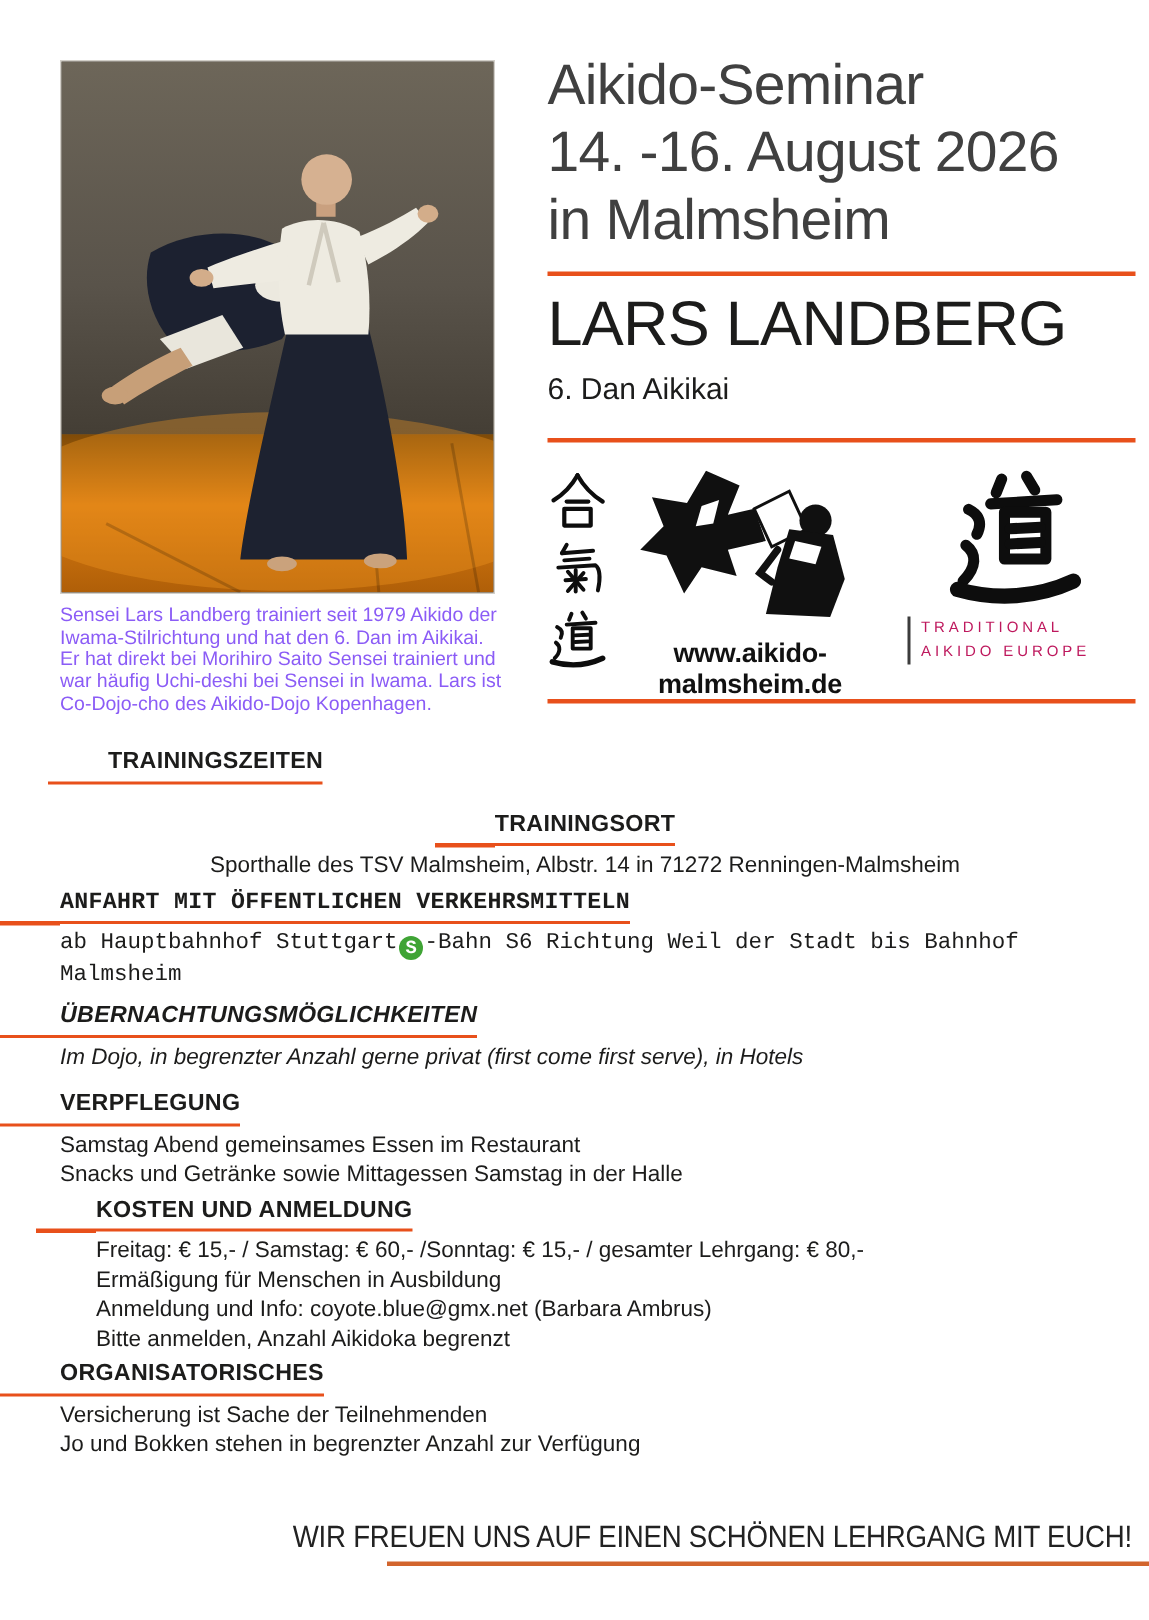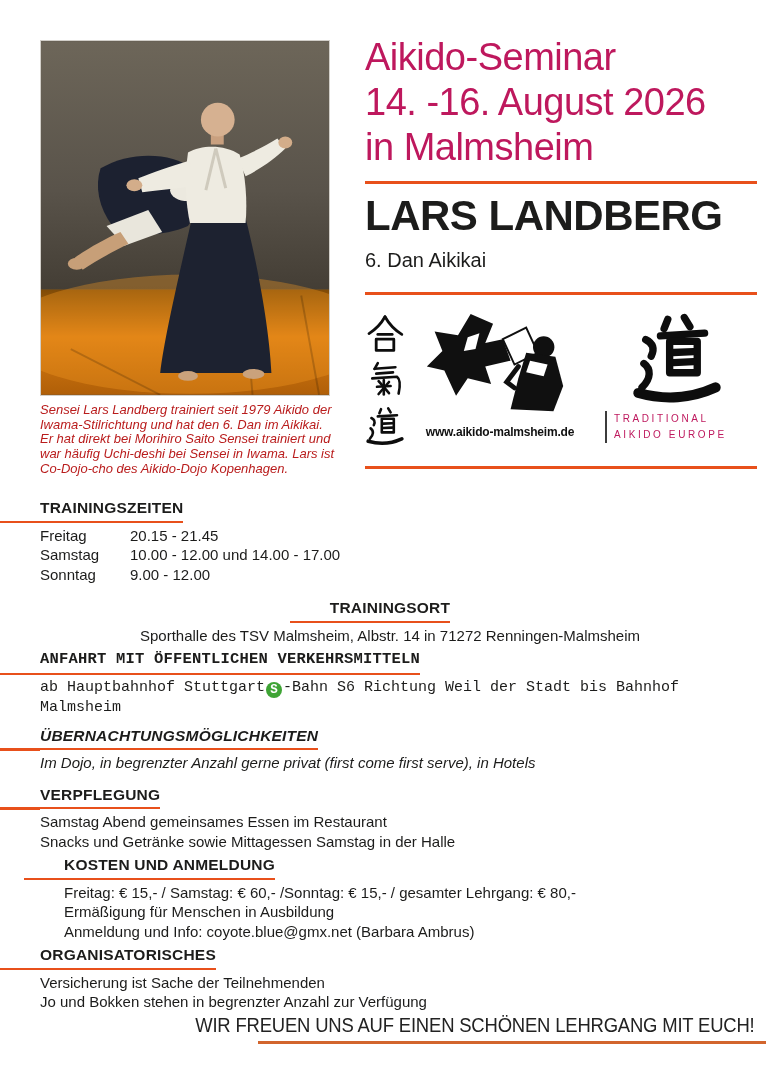--- a/index.html
+++ b/index.html
@@ -14,56 +14,56 @@
   }
   
   .photo{
     position:absolute;left:40px;top:40px;width:290px;height:356px;
     border:1px solid #d2cfc9;box-sizing:border-box;background:#5a544a;
   }
   .photo svg{display:block;width:100%;height:100%;}
   
   .caption{
     position:absolute;left:40px;top:403px;width:310px;
-    font-size:13px;line-height:14.7px;color:#b91c1c;font-style:italic;
+    font-size:13px;line-height:14.7px;color:#8b5cf6;
   }
   
   .right{position:absolute;left:365px;top:35px;width:392px;}
-  .title{font-size:38px;line-height:45px;font-weight:normal;letter-spacing:-0.5px;color:#be185d;}
+  .title{font-size:38px;line-height:45px;font-weight:normal;letter-spacing:-0.5px;color:#404040;}
   .rule{height:3px;background:var(--orange);}
   .rule.r1{margin-top:11px;}
   .rule.r2{margin-top:13px;}
   .rule.r3{margin-top:8px;}
-  .name{font-size:42px;line-height:48px;font-weight:bold;margin-top:8px;letter-spacing:-0.5px;}
+  .name{font-size:42px;line-height:48px;font-weight:normal;margin-top:8px;letter-spacing:-0.5px;}
   .rank{font-size:20px;line-height:38px;margin-top:1px;}
   
   .logos{display:flex;align-items:flex-start;margin-top:15px;height:148px;}
   .kanji-col{display:flex;flex-direction:column;gap:2px;width:46px;margin-top:2px;}
   .kanji-col svg{width:40px;height:44px;}
   .club{width:170px;margin-left:4px;text-align:center;}
   .club svg{width:160px;height:112px;display:block;}
-  .club-url{font-size:12px;font-weight:bold;margin-top:3px;letter-spacing:-0.2px;color:#111;}
+  .club-url{font-size:18px;font-weight:bold;margin-top:3px;letter-spacing:-0.2px;color:#111;}
   .tae{margin-left:auto;width:160px;}
   .tae .big-do{display:block;margin:0 auto;width:92px;height:96px;}
   .tae-text{display:flex;gap:7px;margin-top:5px;margin-left:8px;}
   .tae-bar{width:2px;background:#3c3c3c;}
   .tae-lines{font-size:10px;line-height:16px;letter-spacing:2.6px;color:#be185d;white-space:nowrap;}
   
   .sections{position:absolute;left:40px;top:498px;width:700px;font-size:15px;line-height:19.5px;}
   .sec-h{
     display:inline-block;position:relative;margin:0 0 3px 0;
     font-size:15.5px;font-weight:bold;letter-spacing:0.2px;
     border-bottom:2.5px solid var(--orange);padding-bottom:3px;
   }
   .sec-h::before{
     content:"";position:absolute;left:-40px;bottom:-2.5px;width:40px;height:2.5px;background:var(--orange);
   }
   .sec p{margin:0;}
   .sched{display:grid;grid-template-columns:90px auto;}
-  .sec1{margin-bottom:14px;}
+  .sec1{margin-bottom:14px;margin-left:32px;}
   .sec2{margin-bottom:5px;text-align:center;}
   .sec3{margin-bottom:8px;font-family:Liberation Mono, monospace;}
   .sec4{margin-bottom:12px;font-style:italic;}
   .sec5{margin-bottom:4px;}
   .sec6{margin-bottom:4px;margin-left:24px;}
   .sbahn{
     display:inline-block;width:16px;height:16px;border-radius:50%;
     background:#3FA435;color:#fff;font-weight:bold;font-size:12.5px;line-height:16px;
     text-align:center;vertical-align:-2.5px;margin:0 1px;
   }
@@ -213,28 +213,20 @@
       </div>
     </div>
   </div>
   <div class="rule r3"></div>
 </div>
 
 <div class="sections">
 
   <div class="sec sec1">
     <h3 class="sec-h">TRAININGSZEITEN</h3>
-    <div class="sched">
-      <span>Freitag</span>
-      <span>20.15 - 21.45</span>
-      <span>Samstag</span>
-      <span>10.00 - 12.00 und 14.00 - 17.00</span>
-      <span>Sonntag</span>
-      <span>9.00 - 12.00</span>
-    </div>
   </div>
 
   <div class="sec sec2">
     <h3 class="sec-h">TRAININGSORT</h3>
     <p>Sporthalle des TSV Malmsheim, Albstr. 14 in 71272 Renningen-Malmsheim</p>
   </div>
 
   <div class="sec sec3">
     <h3 class="sec-h">ANFAHRT MIT ÖFFENTLICHEN VERKEHRSMITTELN</h3>
     <p><span>ab Hauptbahnhof Stuttgart</span><span class="sbahn">S</span><span>-Bahn S6 Richtung Weil der Stadt bis Bahnhof Malmsheim</span></p>
@@ -249,20 +241,21 @@
     <h3 class="sec-h">VERPFLEGUNG</h3>
     <p>Samstag Abend gemeinsames Essen im Restaurant</p>
     <p>Snacks und Getränke sowie Mittagessen Samstag in der Halle</p>
   </div>
 
   <div class="sec sec6">
     <h3 class="sec-h">KOSTEN UND ANMELDUNG</h3>
     <p>Freitag: € 15,- / Samstag: € 60,- /Sonntag: € 15,- / gesamter Lehrgang: € 80,-</p>
     <p>Ermäßigung für Menschen in Ausbildung</p>
     <p>Anmeldung und Info: coyote.blue@gmx.net (Barbara Ambrus)</p>
+    <p>Bitte anmelden, Anzahl Aikidoka begrenzt</p>
   </div>
 
   <div class="sec sec7">
     <h3 class="sec-h">ORGANISATORISCHES</h3>
     <p>Versicherung ist Sache der Teilnehmenden</p>
     <p>Jo und Bokken stehen in begrenzter Anzahl zur Verfügung</p>
   </div>
 
 </div>
 

